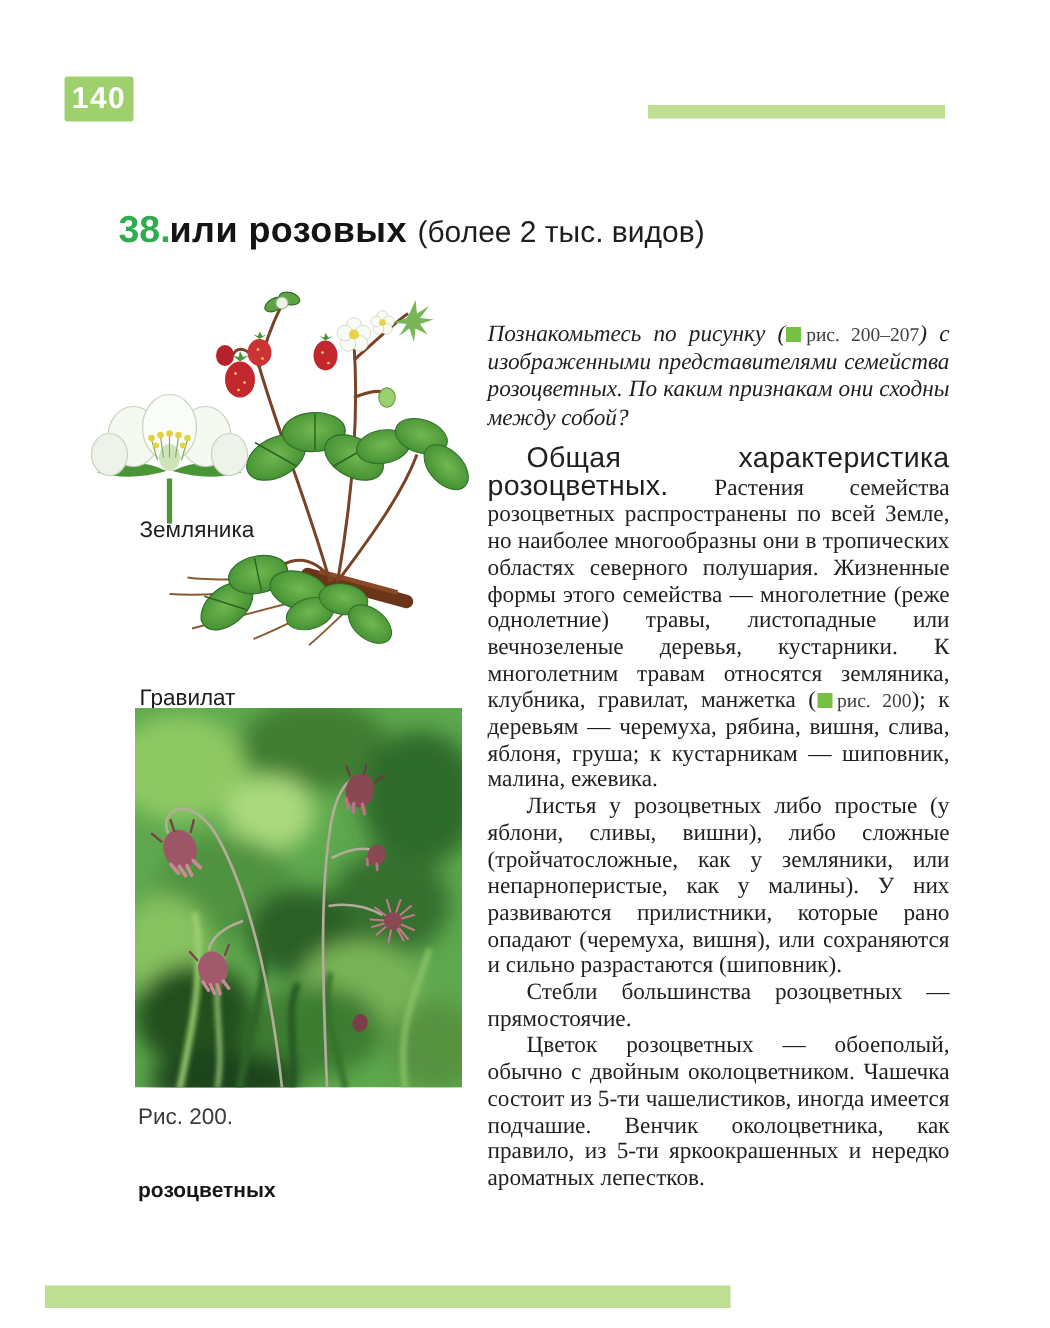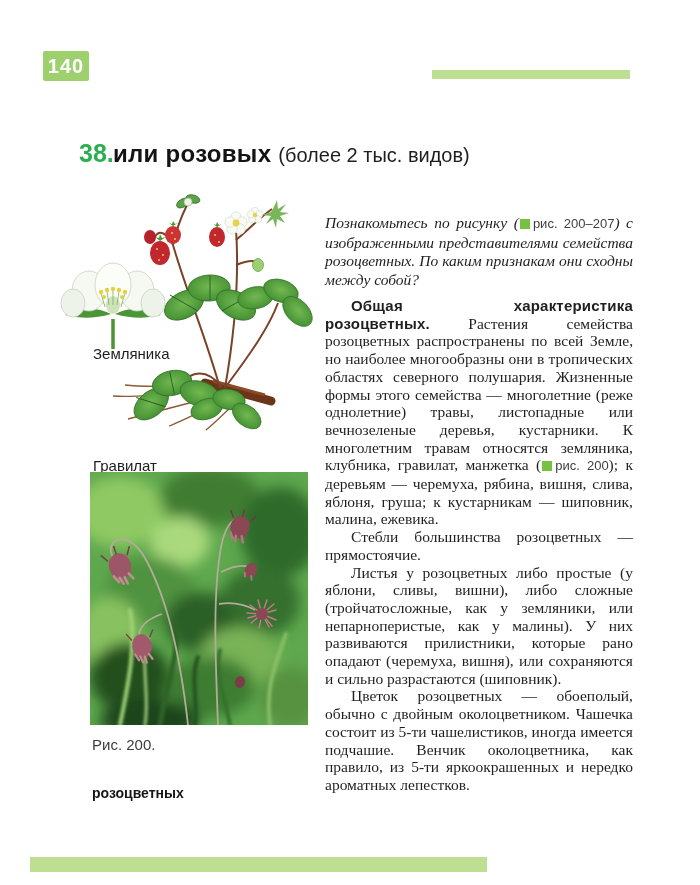--- a/index.html
+++ b/index.html
@@ -29,26 +29,26 @@
   .cap-b1{position:absolute;left:92px;top:760px;font-size:15px;font-weight:bold;color:#161616;}
   .cap-b2{position:absolute;left:92px;top:785px;font-size:14px;font-weight:bold;color:#161616;}
   
   .intro{position:absolute;left:325px;top:214px;width:308px;
          font-family:"Liberation Serif",serif;font-style:italic;font-size:15.5px;
          line-height:18.5px;color:#1f1f23;text-align:justify;}
   .bodycol{position:absolute;left:325px;top:297px;width:308px;
            font-family:"Liberation Serif",serif;font-size:15.5px;line-height:17.7px;
            color:#1f1f23;text-align:justify;}
   .bodycol p{margin:0;text-indent:26px;}
-  .bodycol .bh{font-family:"Liberation Sans",sans-serif;font-weight:bold;font-size:15px;
+  .bodycol .bh{font-family:"Liberation Sans",sans-serif;font-weight:normal;font-size:19px;
                letter-spacing:0.2px;}
   .ref{white-space:nowrap;}
   .sq{display:inline-block;width:10px;height:10px;background:#76c043;margin:0 3px 0 1px;
       vertical-align:-1px;}
-  .reftxt{font-family:Liberation Sans, sans-serif;font-style:normal;font-size:13px;color:#3f3f3f;margin-top:28px;}
+  .reftxt{font-family:Liberation Serif, serif;font-style:normal;font-size:13px;color:#3f3f3f;margin-top:28px;}
   
   .ftr-rule{position:absolute;left:30px;top:857px;width:457px;height:15px;background:#bede92;}
 </style>
 </head>
 <body>
 
 <div class="page">
 
   <div class="badge">140</div>
   <div class="hdr-rule"></div>
@@ -271,20 +271,20 @@
     </g>
   </svg>
 
   <div class="cap-num">Рис. 200.</div>
   <div class="cap-b2">розоцветных</div>
 
   <div class="intro"><span>Познакомьтесь по рисунку (</span><span class="ref"><span class="sq"></span><span class="reftxt">рис. 200–207</span></span><span>) с изображенными представителями семейства розоцветных. По каким признакам они сходны между собой?</span></div>
 
   <div class="bodycol">
     <p><span class="bh">Общая характеристика розоцветных.</span><span> Растения семейства розоцветных распространены по всей Земле, но наиболее многообразны они в тропических областях северного полушария. Жизненные формы этого семейства — многолетние (реже однолетние) травы, листопадные или вечнозеленые деревья, кустарники. К многолетним травам относятся земляника, клубника, гравилат, манжетка (</span><span class="ref"><span class="sq"></span><span class="reftxt">рис. 200</span></span><span>); к деревьям — черемуха, рябина, вишня, слива, яблоня, груша; к кустарникам — шиповник, малина, ежевика.</span></p>
+    <p>Листья у розоцветных либо простые (у яблони, сливы, вишни), либо сложные (тройчатосложные, как у земляники, или непарноперистые, как у малины). У них развиваются прилистники, которые рано опадают (черемуха, вишня), или сохраняются и сильно разрастаются (шиповник).</p>
     <p>Стебли большинства розоцветных — прямостоячие.</p>
-    <p>Листья у розоцветных либо простые (у яблони, сливы, вишни), либо сложные (тройчатосложные, как у земляники, или непарноперистые, как у малины). У них развиваются прилистники, которые рано опадают (черемуха, вишня), или сохраняются и сильно разрастаются (шиповник).</p>
     <p>Цветок розоцветных — обоеполый, обычно с двойным околоцветником. Чашечка состоит из 5-ти чашелистиков, иногда имеется подчашие. Венчик околоцветника, как правило, из 5-ти яркоокрашенных и нередко ароматных лепестков.</p>
   </div>
 
   <div class="ftr-rule"></div>
 
 </div>
 
 </body></html>

